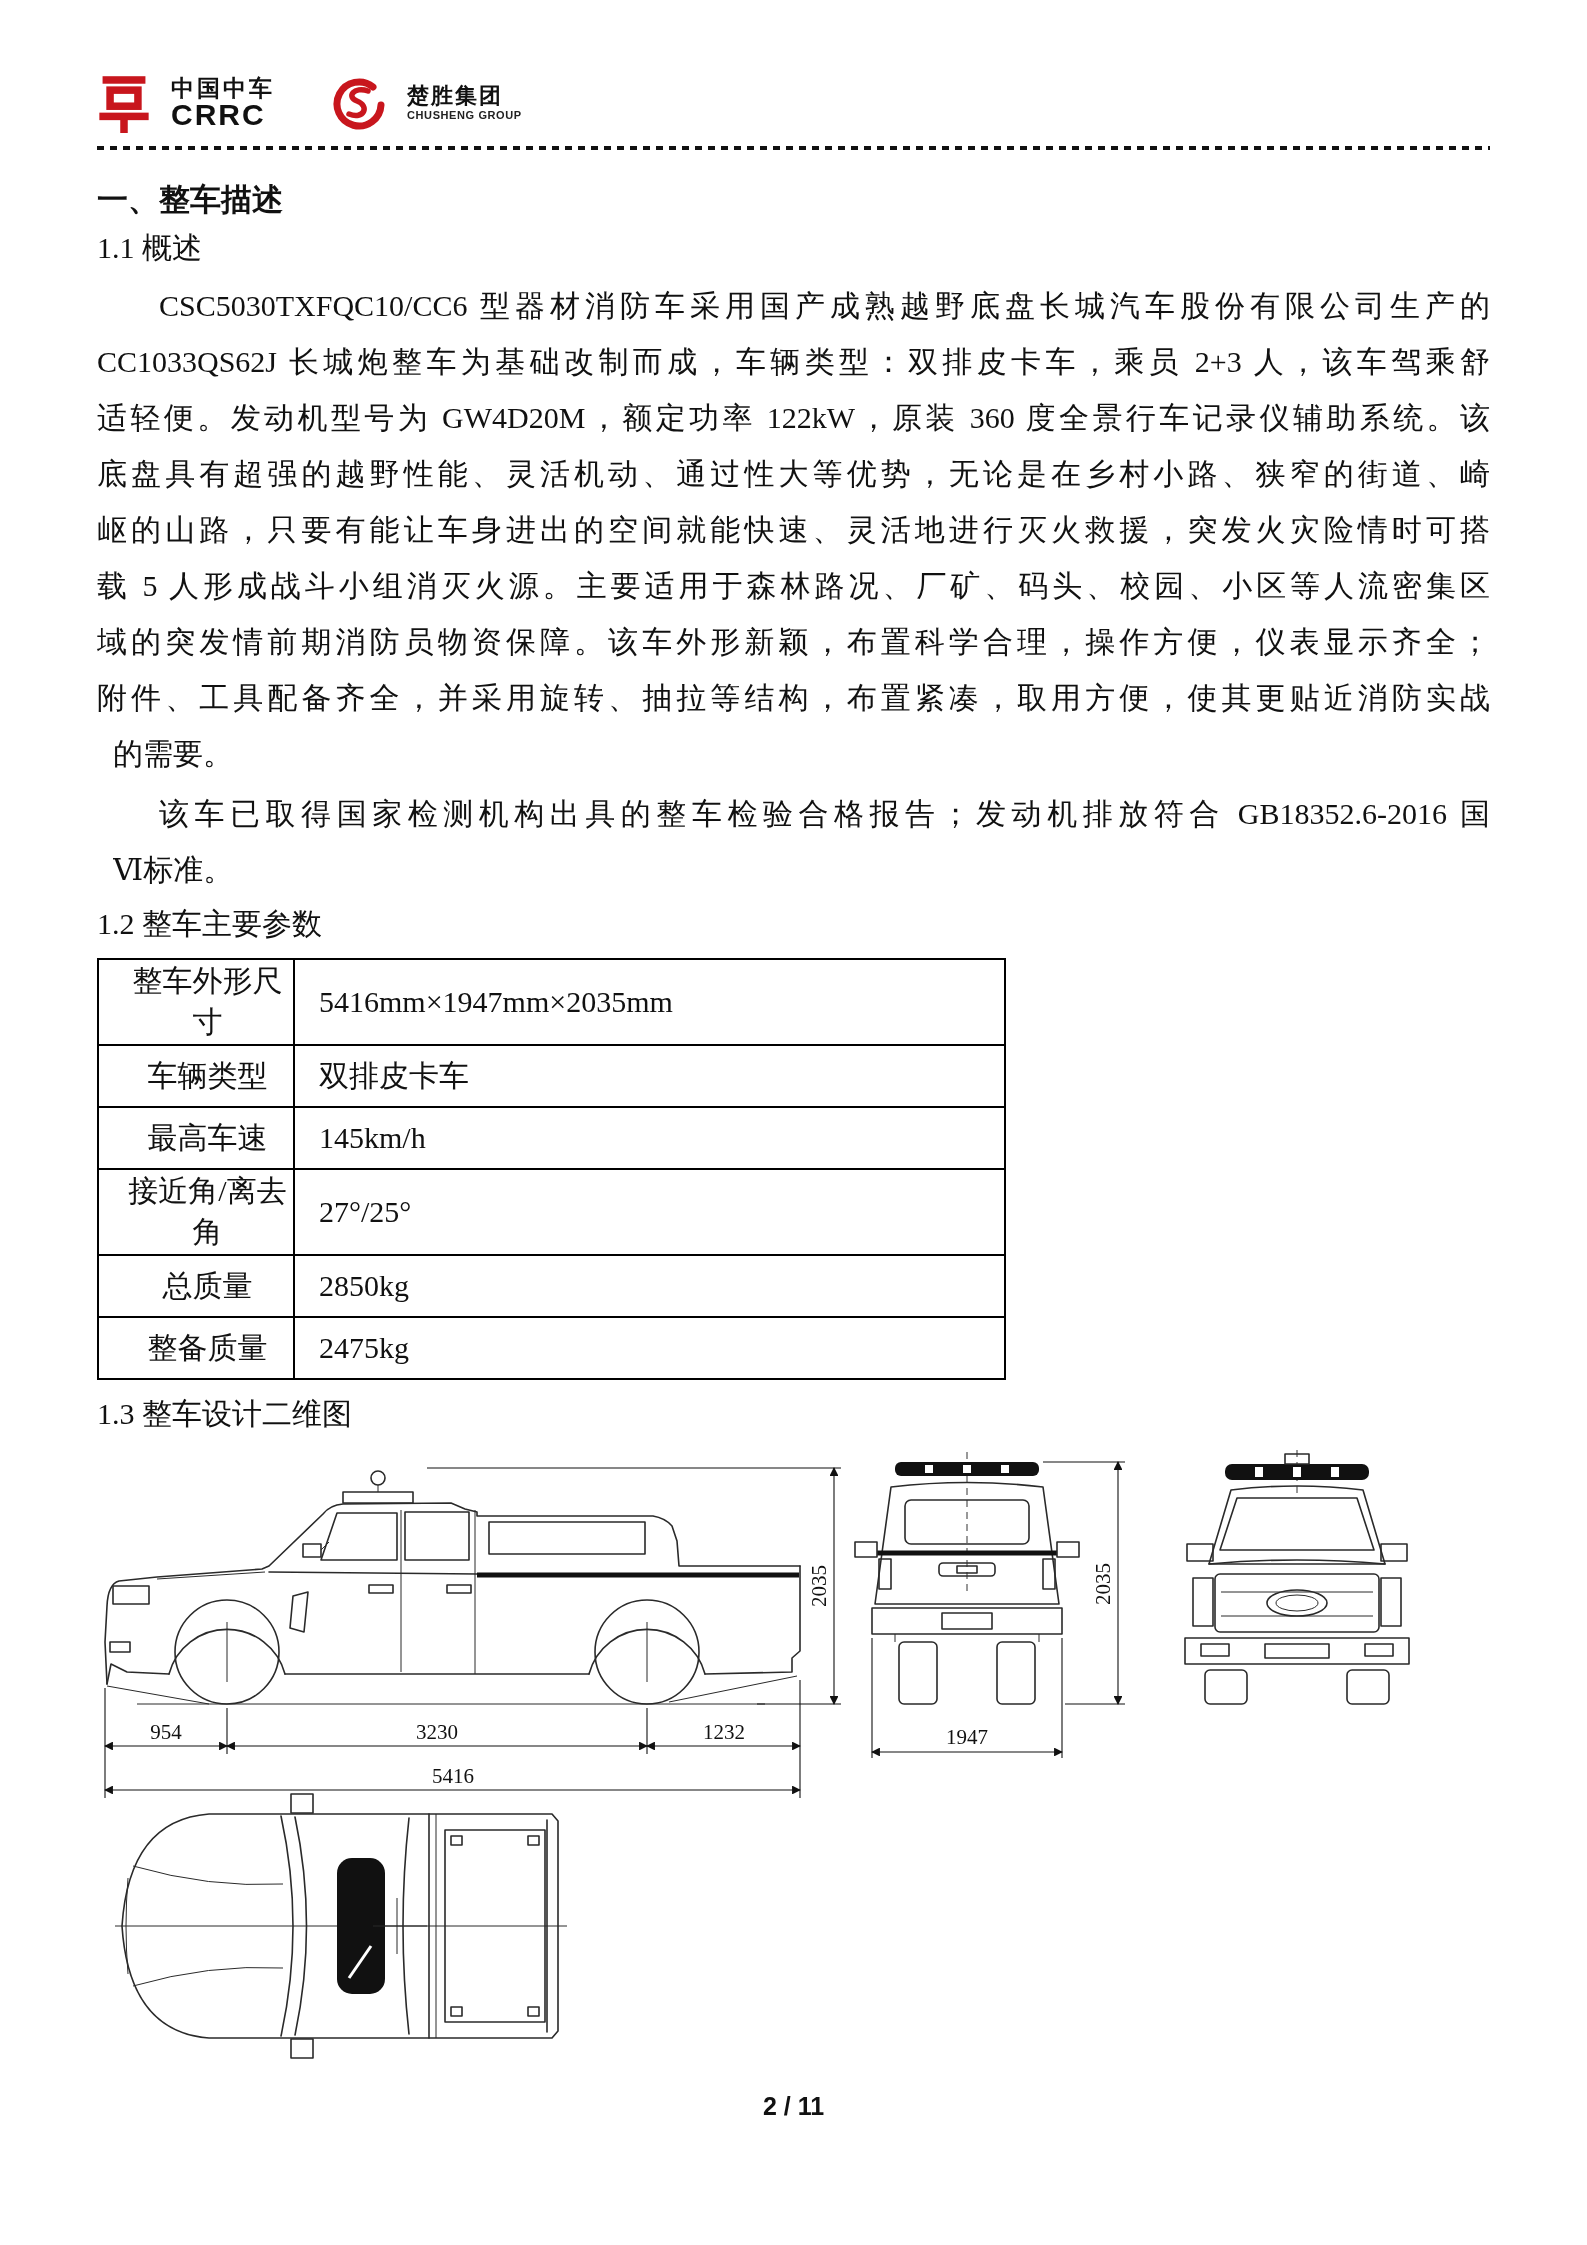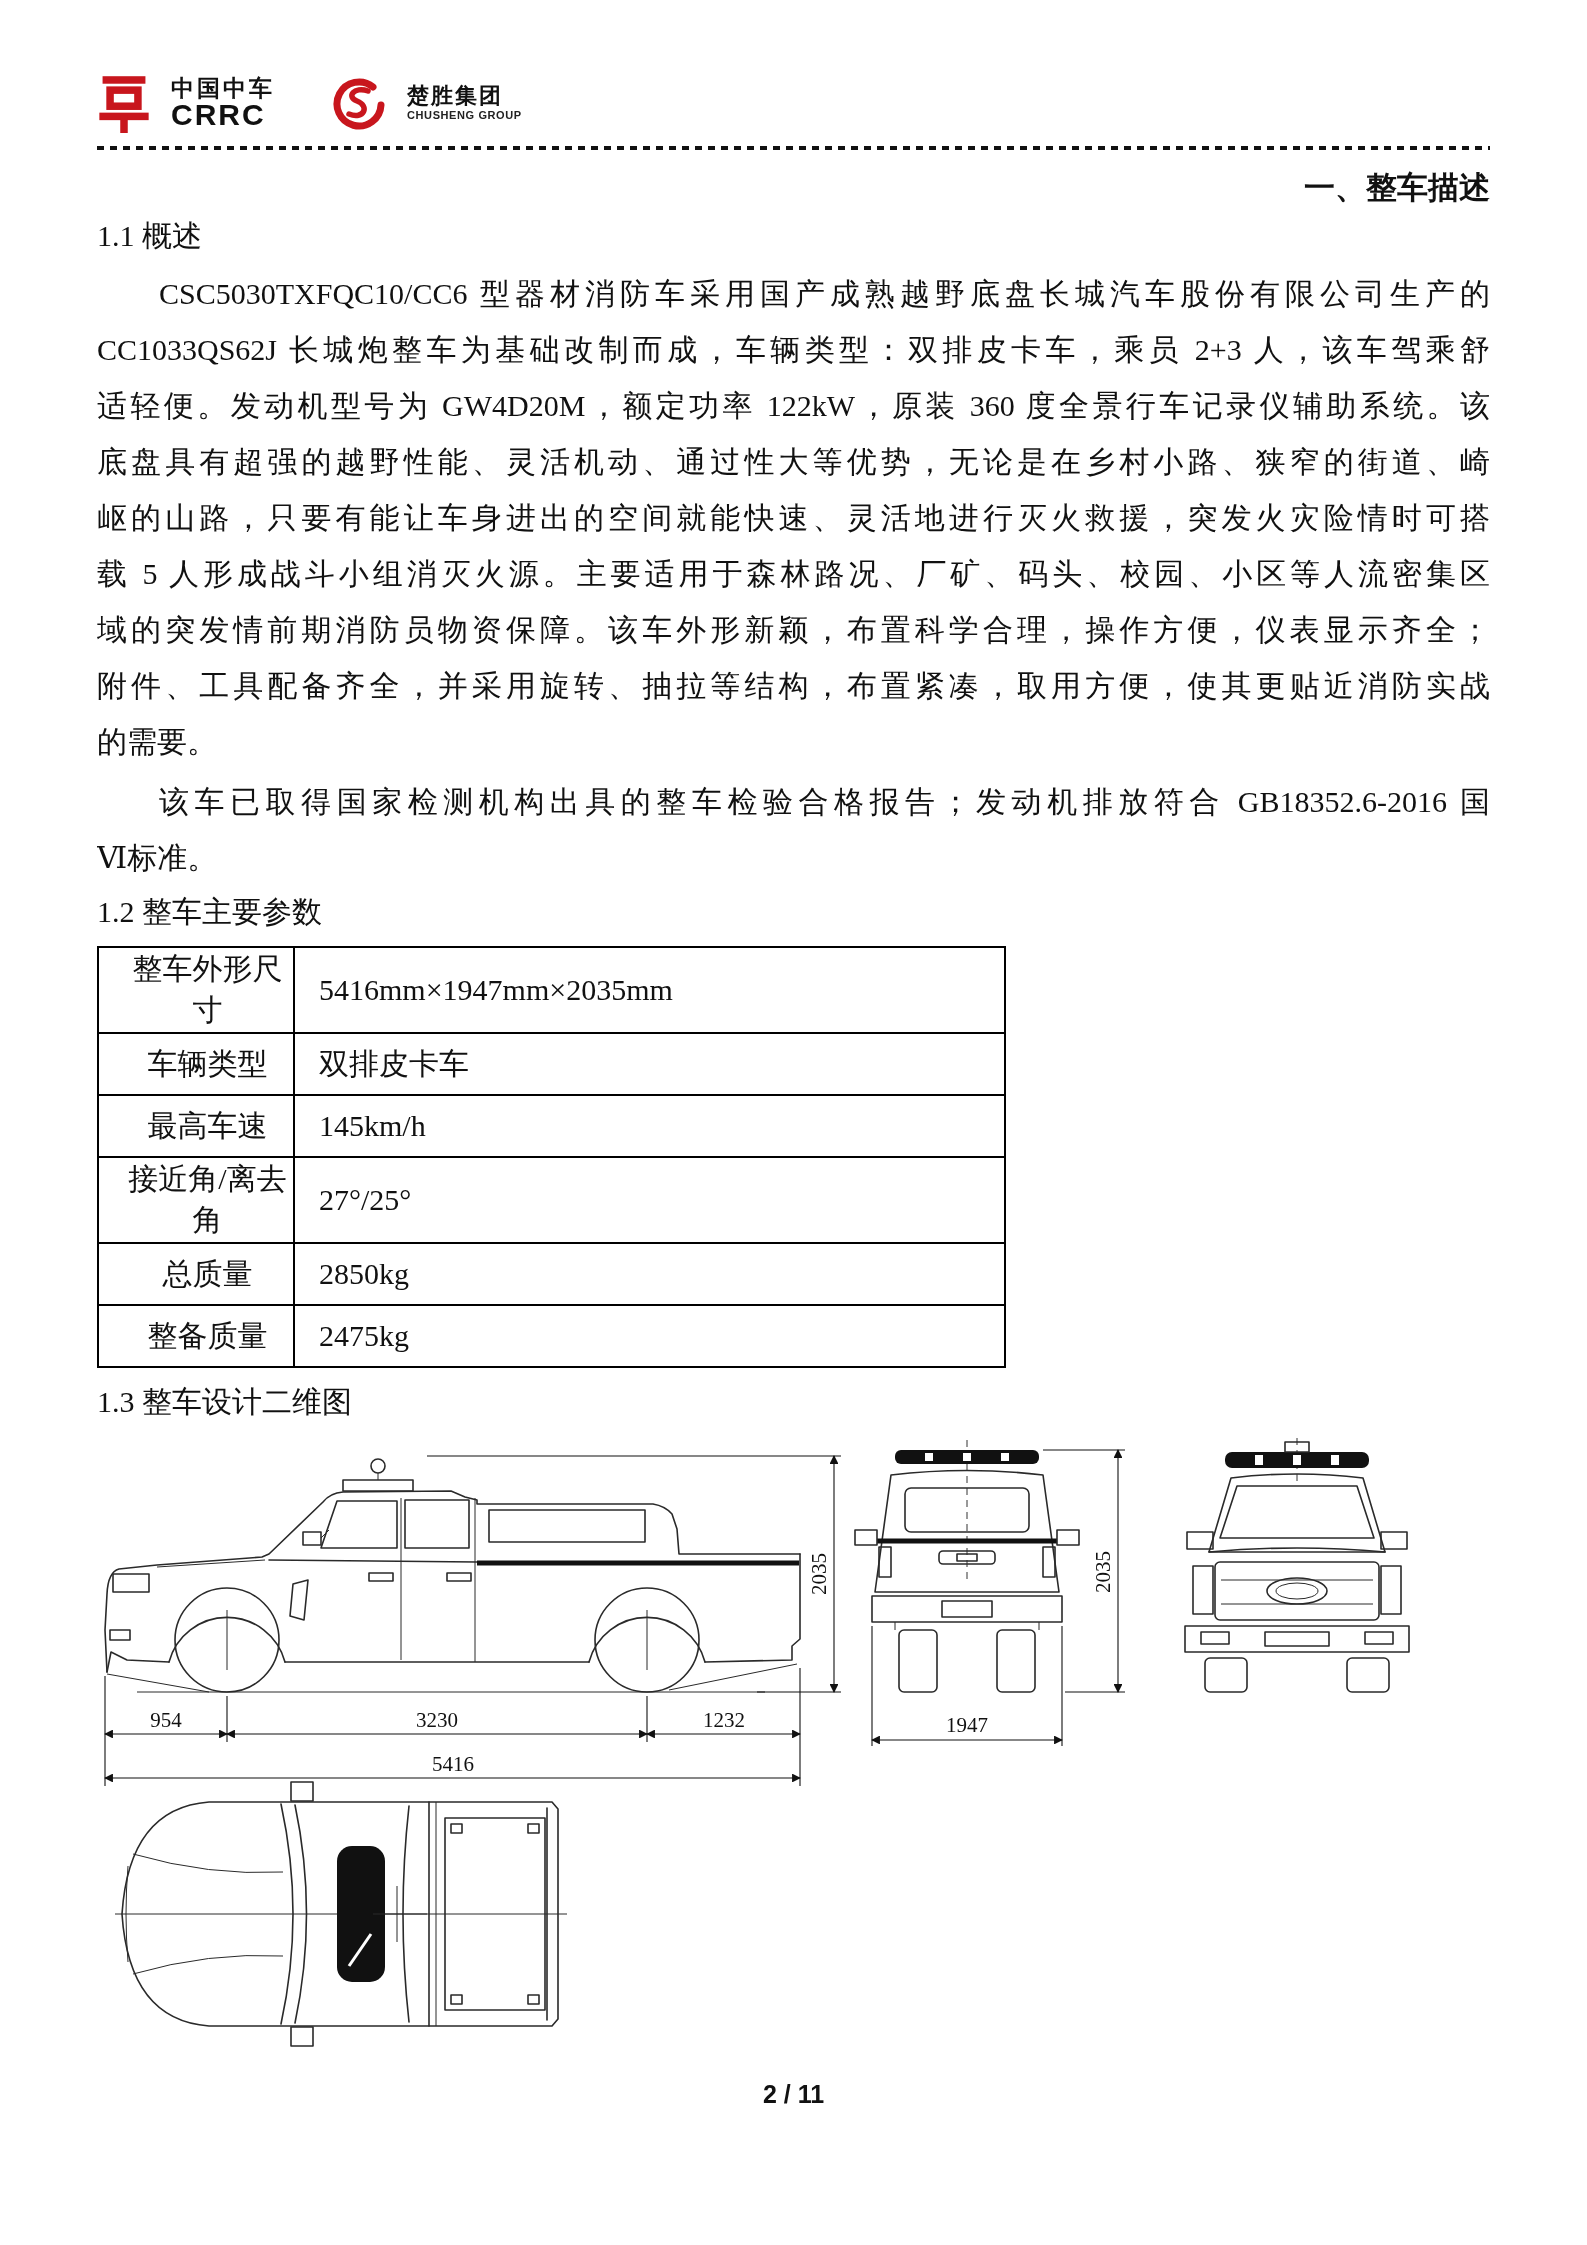--- a/index.html
+++ b/index.html
@@ -14,26 +14,26 @@
   .logo-text{display:flex;flex-direction:column;justify-content:center;
     font-family:"Liberation Sans","DejaVu Sans",sans-serif;}
   .crrc-cn{font-size:23px;font-weight:700;letter-spacing:3px;line-height:1.1;}
   .crrc-en{font-size:30px;font-weight:800;letter-spacing:2px;line-height:0.95;}
   .cs-cn{font-size:22px;font-weight:700;letter-spacing:2px;line-height:1.1;}
   .cs-en{font-size:11px;font-weight:700;letter-spacing:0.6px;line-height:1.2;color:#222;}
   .dashed-rule{height:4px;margin-top:10px;
     background:repeating-linear-gradient(90deg,#111 0 7px,transparent 7px 13px);}
   
   .h1{font-family:"Liberation Sans","DejaVu Sans",sans-serif;font-weight:700;
-      font-size:31px;margin-top:16px;height:44px;line-height:44px;text-align:right;}
+      font-size:31px;margin-top:28px;height:44px;line-height:44px;}
   .h2line{font-size:30px;height:52px;line-height:52px;}
   .pblock{margin-top:4px;}
   .pline{font-size:30px;height:56px;line-height:56px;text-align:justify;
          text-align-last:justify;overflow:hidden;}
-  .pline.last{text-align:left;text-align-last:left;}
+  .pline.last{text-align:left;text-align-last:left;margin-left:16px;}
   .pline.ind{text-indent:62px;}
   
   table.spec{border-collapse:collapse;margin-top:8px;width:909px;
     font-size:30px;}
   table.spec td{border:2px solid #000;height:62px;box-sizing:border-box;}
   td.lab{width:196px;text-align:center;padding-left:24px;}
   td.val{padding-left:24px;text-align:left;}
   
   .drawwrap{margin-top:6px;}
   svg.drawings .ln{fill:none;stroke:#2a2a2a;stroke-width:1.6;stroke-linejoin:round;stroke-linecap:round;}

